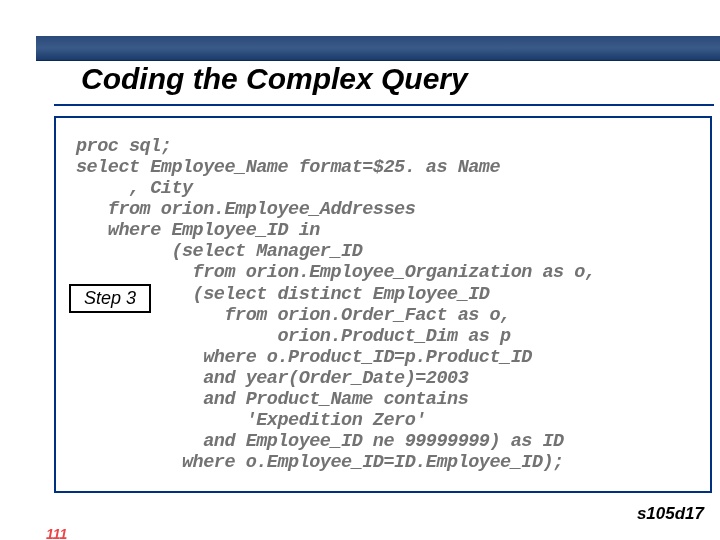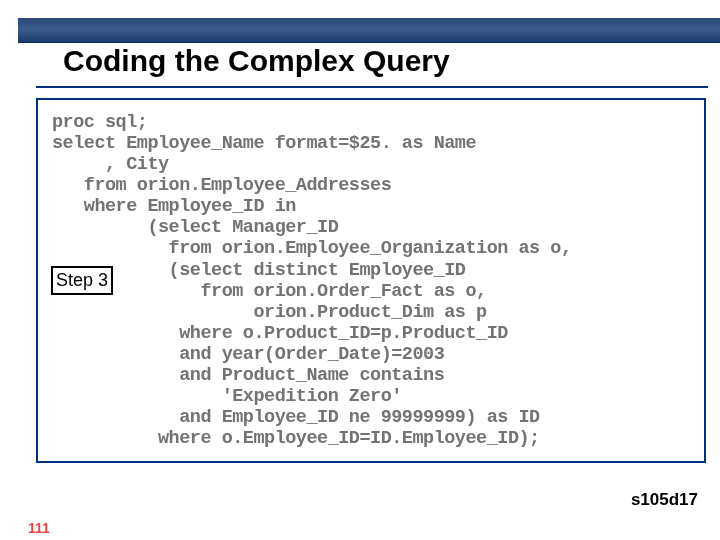--- a/index.html
+++ b/index.html
@@ -1,15 +1,15 @@
 <!DOCTYPE html>
 <html><head>
 <meta charset="utf-8">
 <style>
-  * { margin: 6px; padding: 0; box-sizing: border-box; }
+  * { margin: 12px; padding: 0; box-sizing: border-box; font-style: italic; }
   body {
     width: 720px;
     height: 540px;
     background: #ffffff;
     font-family: Arial, Helvetica, sans-serif;
     position: relative;
     overflow: hidden;
   }
   .header-band {
     position: absolute;
@@ -51,38 +51,38 @@
     color: #737373;
     white-space: pre;
     line-height: 1.14;
     letter-spacing: -0.5px;
   }
   .step-label {
     position: absolute;
     top: 248px;
     left: 33px;
     border: 2px solid #000;
-    padding: 2px 3px;
+    padding: 2px 13px;
     font-size: 18px;
     font-family: Arial, Helvetica, sans-serif;
     font-weight: normal;
     background: #fff;
     text-align: center;
   }
   .page-num {
     position: absolute;
     bottom: 10px;
     left: 10px;
     font-size: 14px;
     font-weight: bold;
     color: #ef4444;
   }
   .ref-id {
     position: absolute;
-    bottom: 36px;
+    bottom: 28px;
     right: 28px;
     font-size: 17px;
     font-weight: bold;
     color: #000;
   }
   .bottom-band {
     position: absolute;
     bottom: 0;
     left: 0;
     right: 0;

